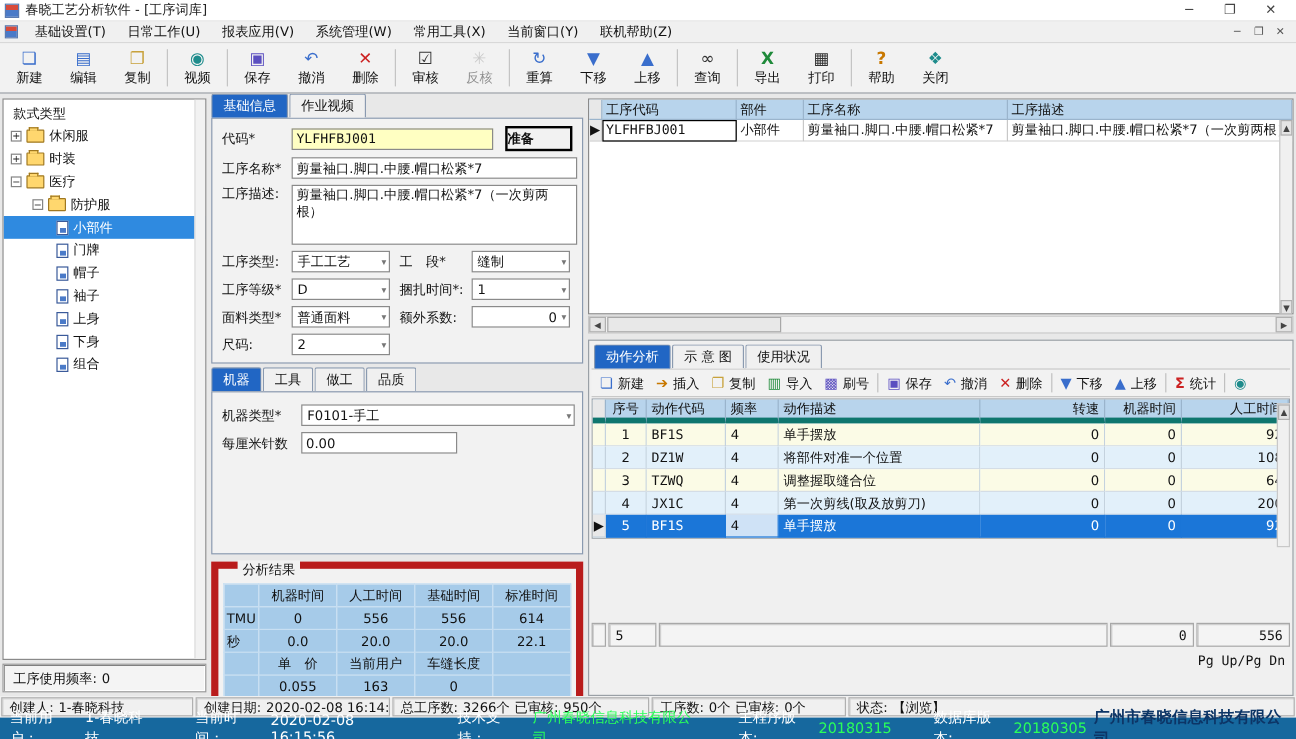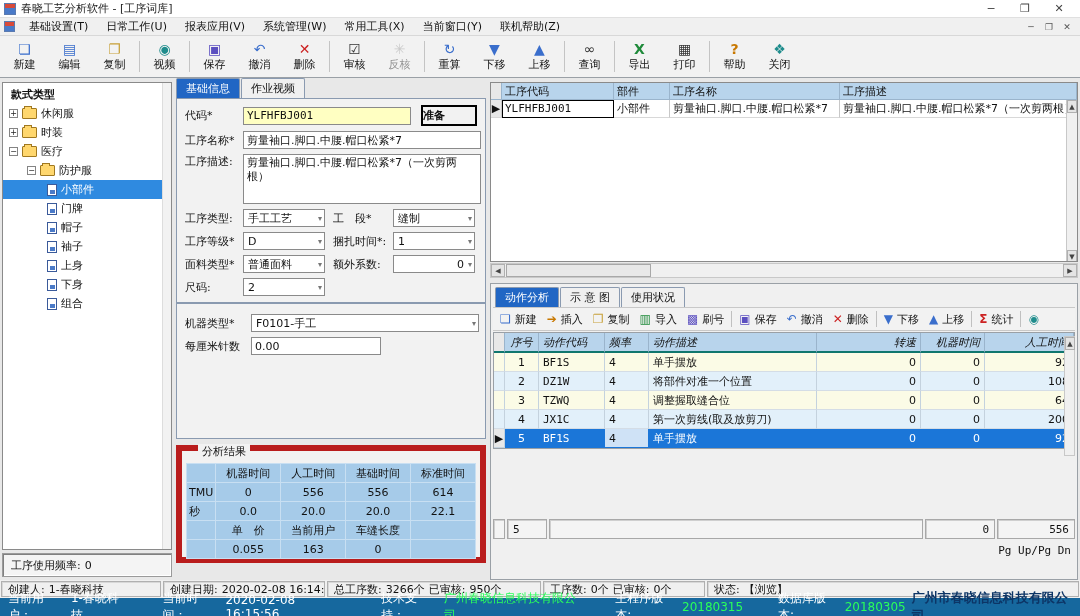--- a/index.html
+++ b/index.html
@@ -31,21 +31,21 @@
 
   
   .main { position:absolute; top:79px; left:0; width:1080px; height:501px; background:#e8e8e8; }
   .panel { position:absolute; }
   .sunken { border:1px solid #9a9a9a; box-shadow:inset 1px 1px 0 #808080, inset -1px -1px 0 #ffffff; }
 
   
   .tree { left:2px; top:3px; width:170px; height:468px; background:#fff; border:1px solid #8a8a8a; overflow:hidden; }
   .tree-scroll { position:absolute; right:0; top:0; width:9px; height:100%; background:#f2f2f2; border-left:1px solid #ddd; }
   .titem { height:19px; display:flex; align-items:center; gap:4px; padding-left:6px; white-space:nowrap; }
-  .thead { font-weight:bold; padding:4px 0 2px 8px; }
+  .thead { font-weight:normal; padding:4px 0 2px 8px; }
   .lvl0{padding-left:6px}.lvl1{padding-left:24px}.lvl2{padding-left:44px}
   .exp { width:9px; height:9px; border:1px solid #848484; background:#fff; font-size:8px; line-height:7px; text-align:center; color:#222; flex:none; }
   .fold { width:15px; height:11px; background:#ffd76e; border:1px solid #a07820; border-radius:1px; flex:none; position:relative; }
   .fold::before{content:""; position:absolute; top:-3px; left:1px; width:6px; height:2px; background:#ffd76e; border:1px solid #a07820; border-bottom:none;}
   .docic { width:10px; height:12px; background:#fff; border:1px solid #3a5a9a; flex:none; position:relative; }
   .docic::after{content:""; position:absolute; right:1px; bottom:1px; width:5px; height:4px; background:#4a7ac8;}
   .titem.sel { background:#2f8ae0; color:#fff; }
   .freqbox { left:2px; top:474px; width:170px; height:24px; background:#f4f4f4; display:flex; align-items:center; padding-left:8px; gap:4px; }
 
   
@@ -97,21 +97,21 @@
   .btabs { margin:2px 0 0 2px; }
   .abar { display:flex; align-items:center; height:24px; border-top:1px solid #c8c8c8; border-bottom:1px solid #c8c8c8; background:#f2f2f2; padding:0 2px; }
   .abtn { display:flex; align-items:center; gap:4px; padding:2px 5px; }
   .abtn .ic { font-size:12px; }
   .asep { width:1px; height:16px; background:#c0c0c0; margin:0 2px; }
 
   .grid { margin-top:1px; border:1px solid #9aa0a6; background:#fff; }
   .grow { display:flex; height:19px; }
   .ghead { background:#b8d4ec; height:20px; }
   .gcell { border-right:1px solid #c4d2de; border-bottom:1px solid #d4dde6; padding:1px 4px; display:flex; align-items:center; white-space:nowrap; overflow:hidden; }
-  .ghead .gcell { border-right:1px solid #9ab4cc; border-bottom:2px solid #0f766e;font-style:italic; }
+  .ghead .gcell { border-right:1px solid #9ab4cc; border-bottom:5px solid #0f766e; }
   .g-ind{width:11px;flex:none;background:#e8e8e8;justify-content:center;padding:0;}
   .g-no{width:34px;flex:none;justify-content:center;}
   .g-code{width:66px;flex:none;font-family:"DejaVu Sans Mono",monospace;}
   .g-freq{width:44px;flex:none;}
   .g-desc{width:168px;flex:none;}
   .g-speed{width:104px;flex:none;justify-content:flex-end;}
   .g-mtime{width:64px;flex:none;justify-content:flex-end;}
   .g-ltime{flex:1;justify-content:flex-end;}
   .grow.cream .gcell{background:#fbfbe6;}
   .grow.blue .gcell{background:#e2f0fa;}
@@ -353,20 +353,26 @@
       </div>
       <div class="frow" style="margin-bottom:2px">
         <span class="flabel">尺码:</span>
         <span class="dd w82">
             <span>2</span>
             <span class="chev">▾</span>
           </span>
       </div>
     </div>
 
+    <div class="tabs mtabs">
+      <span class="tab active">机器</span>
+      <span class="tab">工具</span>
+      <span class="tab">做工</span>
+      <span class="tab">品质</span>
+    </div>
     <div class="mbox">
       <div class="frow">
         <span class="flabel" style="width:66px">机器类型*</span>
         <span class="dd wfull">
             <span>F0101-手工</span>
             <span class="chev">▾</span>
           </span>
       </div>
       <div class="frow">
         <span class="flabel" style="width:66px">每厘米针数</span>

